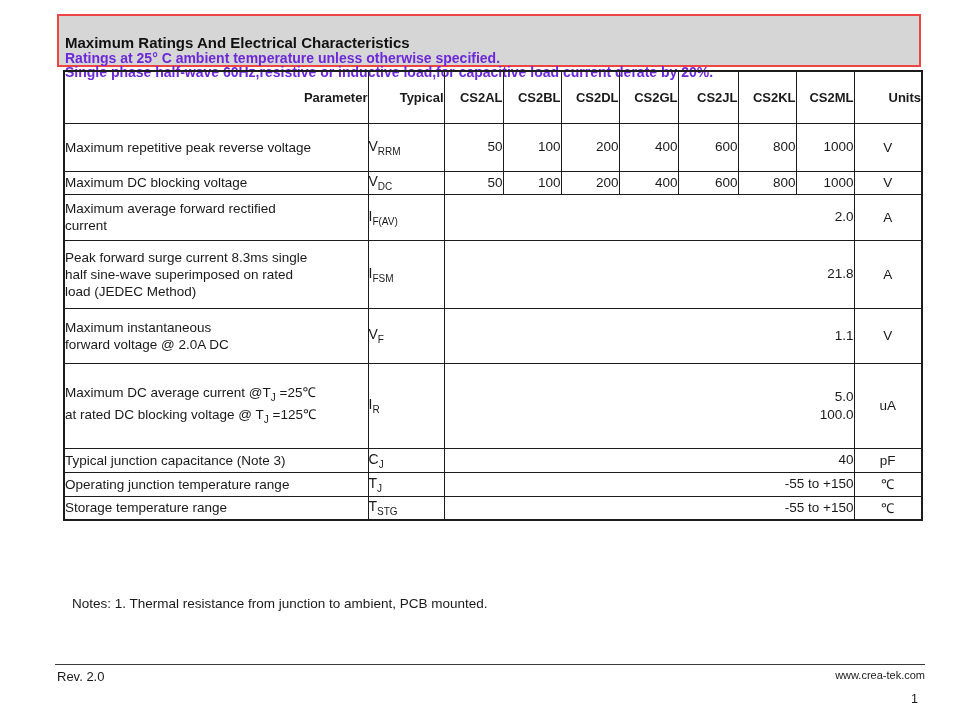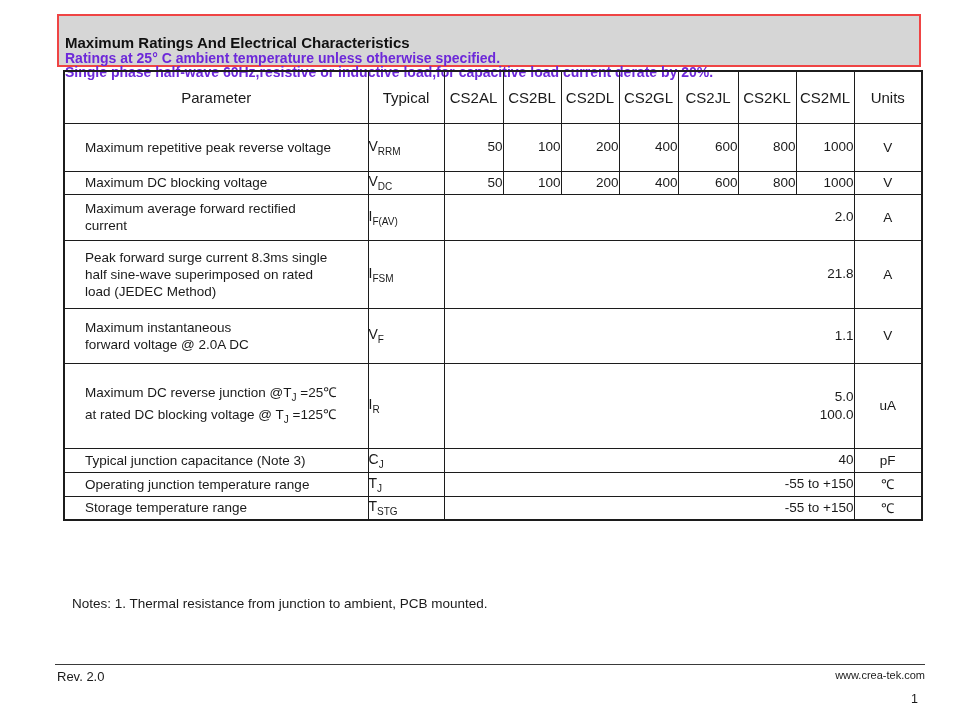--- a/index.html
+++ b/index.html
@@ -19,22 +19,22 @@
 
   
   table.ratings {
     position:absolute; left:63px; top:70px; width:858px;
     border-collapse:collapse; table-layout:fixed;
     border:2px solid #1c1c1c; font-size:13.5px;
   }
   table.ratings td, table.ratings th {
     border:1px solid #1c1c1c; vertical-align:middle; overflow:hidden;
   }
-  th.hcell { font-weight:normal; text-align:center; font-size:15px; }
-  td.param { text-align:left; padding-left:20px; white-space:pre-line; line-height:17px; }
+  th.hcell { font-weight:bold; text-align:right; font-size:13px; }
+  td.param { text-align:left; padding-left:0; white-space:pre-line; line-height:17px; }
   td.sym   { text-align:left; font-size:14px; }
   td.sym sub { font-size:10px; }
   td.val   { text-align:right; white-space:pre-line; line-height:18px;margin-top:12px; }
   td.unit  { text-align:center; }
   td.param sub { font-size:10px; }
 
   tr.h52{height:52px} tr.h48{height:48px} tr.h23{height:23px} tr.h46{height:46px}
   tr.h68{height:68px} tr.h55{height:55px} tr.h85{height:85px} tr.h24{height:24px}
 
   
@@ -131,21 +131,21 @@
 
     <tr class="h55">
       <td class="param">Maximum instantaneous
 forward voltage @ 2.0A DC</td>
       <td class="sym"><span>V</span><sub>F</sub></td>
       <td class="val" colspan="7">1.1</td>
       <td class="unit">V</td>
     </tr>
 
     <tr class="h85">
-      <td class="param"><span>Maximum DC reverse junction @T</span><sub>J</sub><span> =25℃</span><br><span>at rated DC blocking voltage @ T</span><sub>J</sub><span> =125℃</span></td>
+      <td class="param"><span>Maximum DC average current @T</span><sub>J</sub><span> =25℃</span><br><span>at rated DC blocking voltage @ T</span><sub>J</sub><span> =125℃</span></td>
       <td class="sym"><span>I</span><sub>R</sub></td>
       <td class="val" colspan="7">5.0
 100.0</td>
       <td class="unit">uA</td>
     </tr>
 
     <tr class="h24">
       <td class="param">Typical junction capacitance (Note 3)</td>
       <td class="sym"><span>C</span><sub>J</sub></td>
       <td class="val" colspan="7">40</td>

